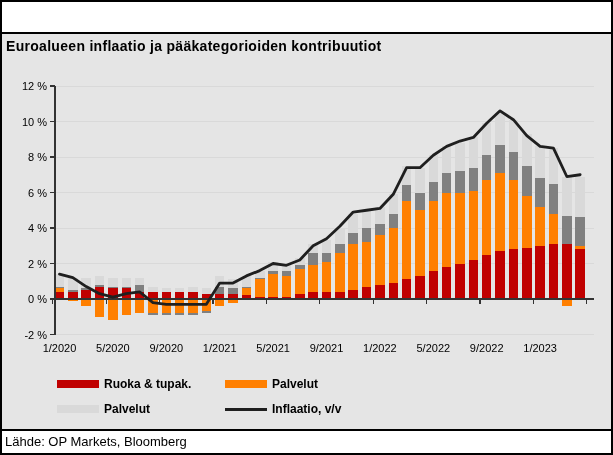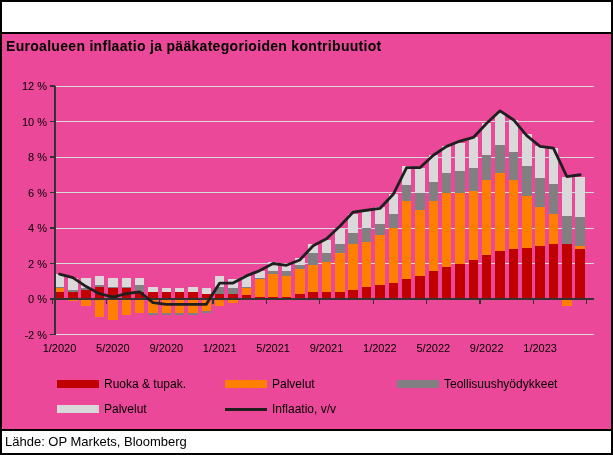--- a/index.html
+++ b/index.html
@@ -1,37 +1,37 @@
 <!DOCTYPE html>
 <html><head>
 <meta charset="utf-8">
 <style>
   html,body{margin:0;padding:0;background:#fff;}
   .page{
     position:relative;
     width:613px;height:455px;
     box-sizing:border-box;
     border:2px solid #000;
-    background:#ec4899;
+    background:#e5e5e5;
     font-family:"Liberation Sans",sans-serif;
     overflow:hidden;
   }
   .top-strip{
     position:absolute;left:0;top:0;width:100%;height:30px;
     border-bottom:2px solid #000;background:#fff;
   }
   .chart-title{
     position:absolute;left:4px;top:36px;
     font-size:14px;font-weight:bold;color:#000;letter-spacing:.3px;
     white-space:nowrap;
   }
   #chart-svg{position:absolute;left:0;top:0;}
   .legend-item{
     position:absolute;display:flex;align-items:center;gap:5px;
-    font-size:12px;color:#000;white-space:nowrap;
+    font-size:12px;color:#000;white-space:nowrap;font-weight:bold;
   }
   .swatch{display:inline-block;width:42px;height:8px;}
   .line-swatch{display:inline-block;width:42px;height:3px;}
   .footer{
     position:absolute;left:0;bottom:0;width:100%;height:22px;
     border-top:2px solid #000;background:#fff;
   }
   .footer .src{
     position:absolute;left:3px;top:3px;font-size:13px;color:#000;white-space:nowrap;
   }
@@ -256,24 +256,20 @@
     </svg>
 
   <div class="legend-item" style="left:55px;top:375px">
     <span class="swatch" style="background: rgb(192, 0, 0);"></span>
     <span>Ruoka &amp; tupak.</span>
   </div>
   <div class="legend-item" style="left:223px;top:375px">
     <span class="swatch" style="background: rgb(255, 127, 0);"></span>
     <span>Palvelut</span>
   </div>
-  <div class="legend-item" style="left:395px;top:375px">
-    <span class="swatch" style="background: rgb(128, 128, 128);"></span>
-    <span>Teollisuushyödykkeet</span>
-  </div>
   <div class="legend-item" style="left:55px;top:400px">
     <span class="swatch" style="background: rgb(217, 217, 217);"></span>
     <span>Palvelut</span>
   </div>
   <div class="legend-item" style="left:223px;top:400px">
     <span class="line-swatch" style="background: rgb(31, 31, 31);"></span>
     <span>Inflaatio, v/v</span>
   </div>
 
   <div class="footer">

